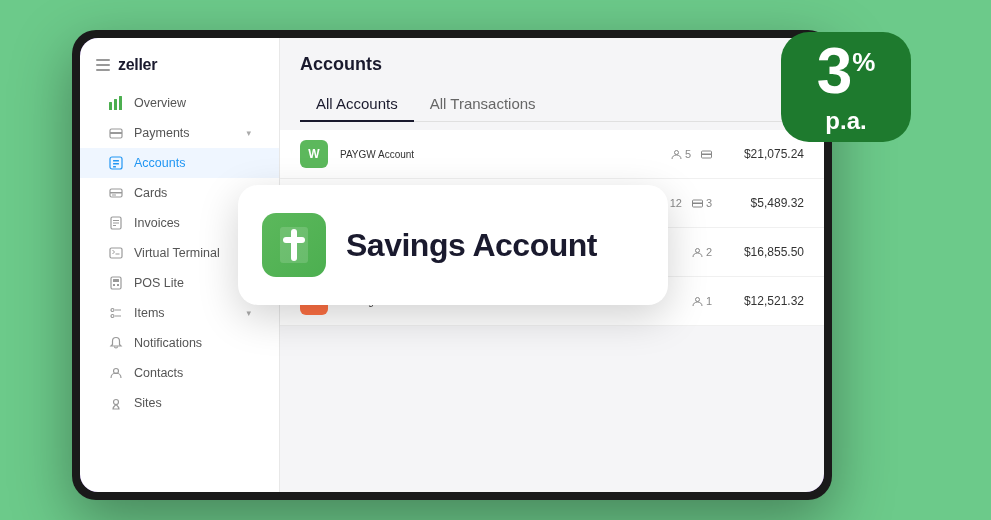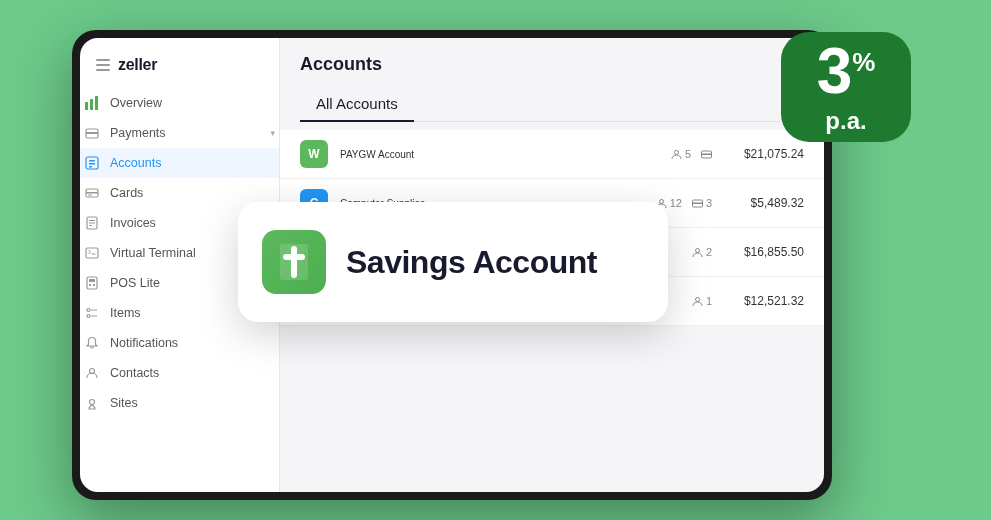--- a/index.html
+++ b/index.html
@@ -73,21 +73,21 @@
       font-size: 16px;
       font-weight: 600;
       color: #1a1a2e;
       letter-spacing: -0.3px;
     }
 
     .nav-item {
       display: flex;
       align-items: center;
       gap: 10px;
-      padding: 7px 4px;
+      padding: 7px 28px;
       cursor: pointer;
       font-size: 12.5px;
       color: #555;
       border-radius: 0;
       position: relative;
     }
     .nav-item.active {
       color: #2196f3;
       background: #eff6ff;
     }
@@ -201,21 +201,21 @@
       font-weight: 500;
       color: #333;
       min-width: 80px;
       text-align: right;
     }
 
     
     .savings-card {
       position: absolute;
       left: 238px;
-      top: 202px;
+      top: 185px;
       width: 430px;
       height: 120px;
       background: white;
       border-radius: 20px;
       box-shadow: 0 12px 40px rgba(0,0,0,0.18);
       display: flex;
       align-items: center;
       padding: 0 24px;
       gap: 20px;
       z-index: 10;
@@ -426,20 +426,21 @@
         </span>
         <span>Sites</span>
       </div>
     </nav>
 
     <main class="main-content">
       <div class="page-header">
         <h1 class="page-title">Accounts</h1>
         <div class="tabs">
           <div class="tab active">All Accounts</div>
+          <div class="tab">All Transactions</div>
         </div>
       </div>
 
       <div class="accounts-list">
 
         <div class="account-row">
           <div class="account-avatar" style="background-color: #5cb85c;">W</div>
           <span class="account-name">PAYGW Account</span>
           <div class="account-meta">
             <span class="meta-item">

